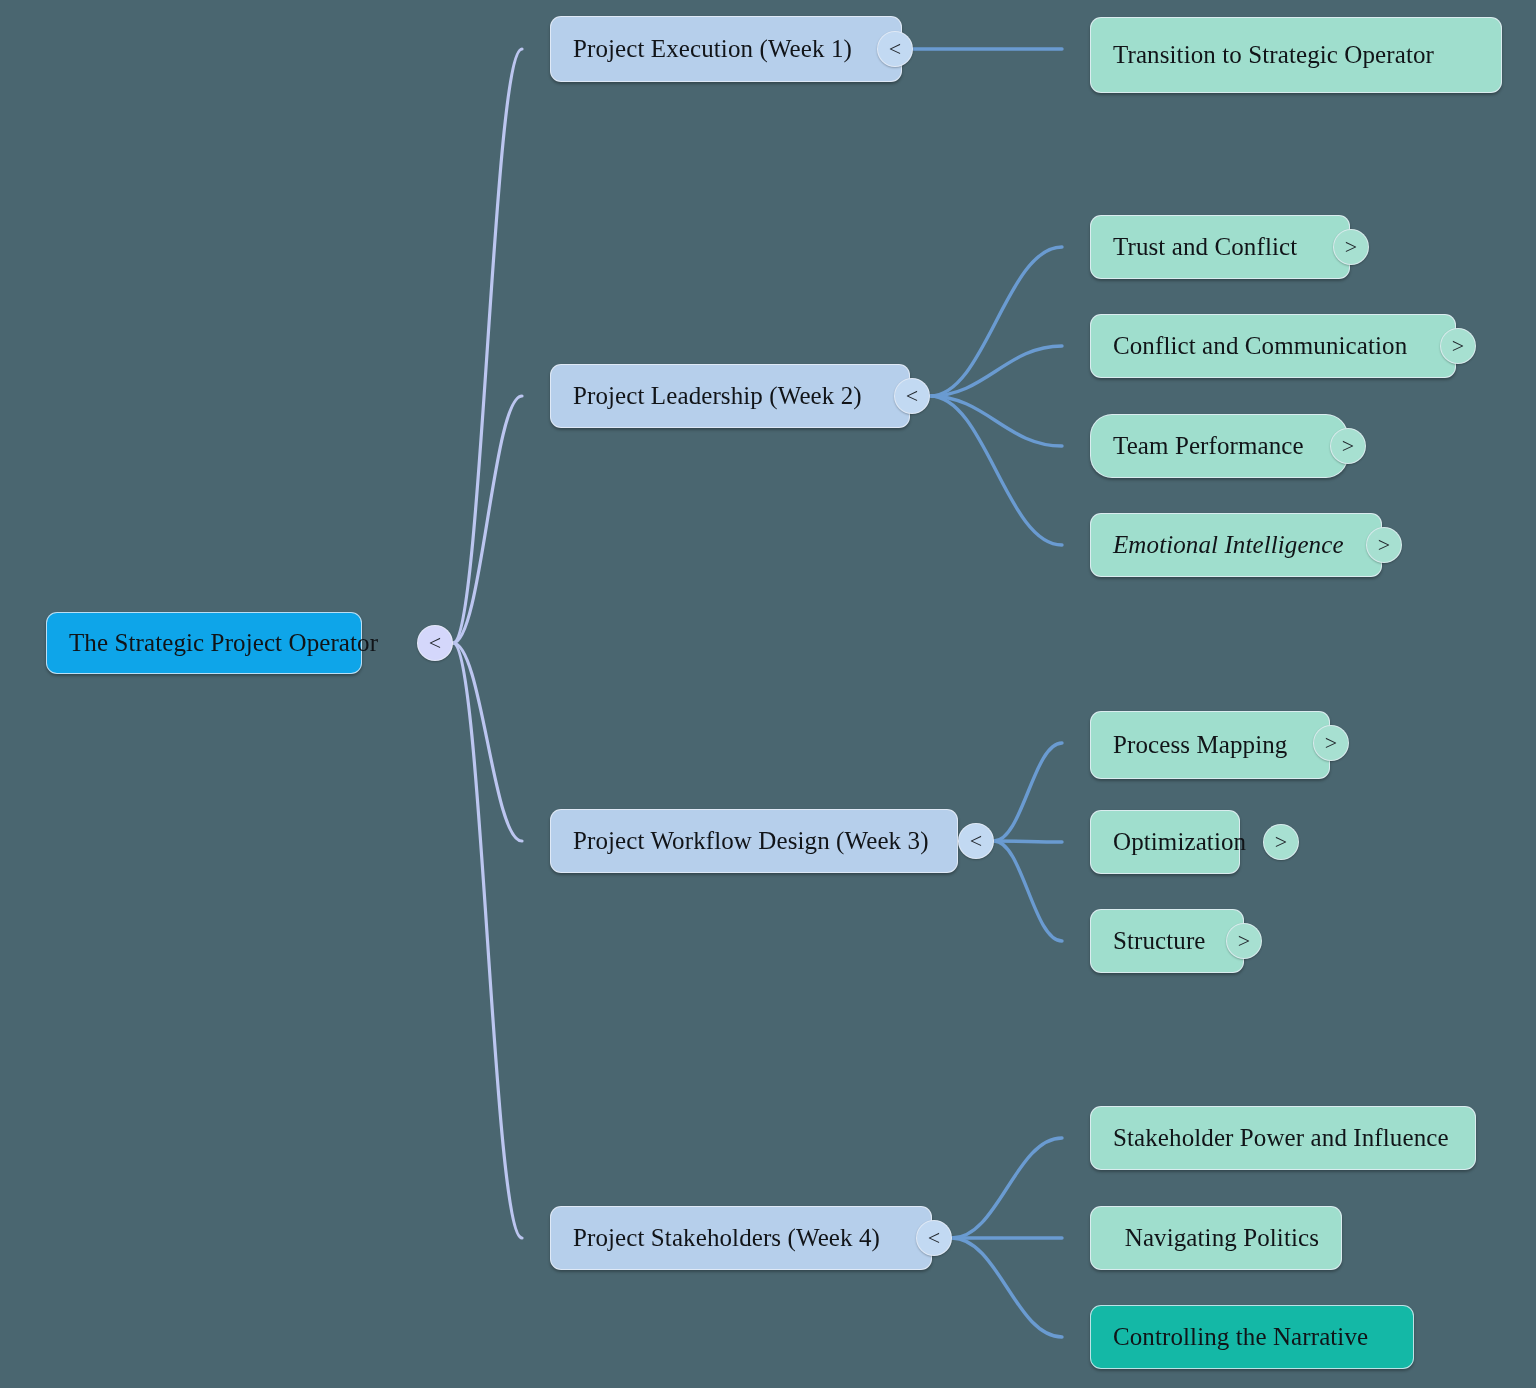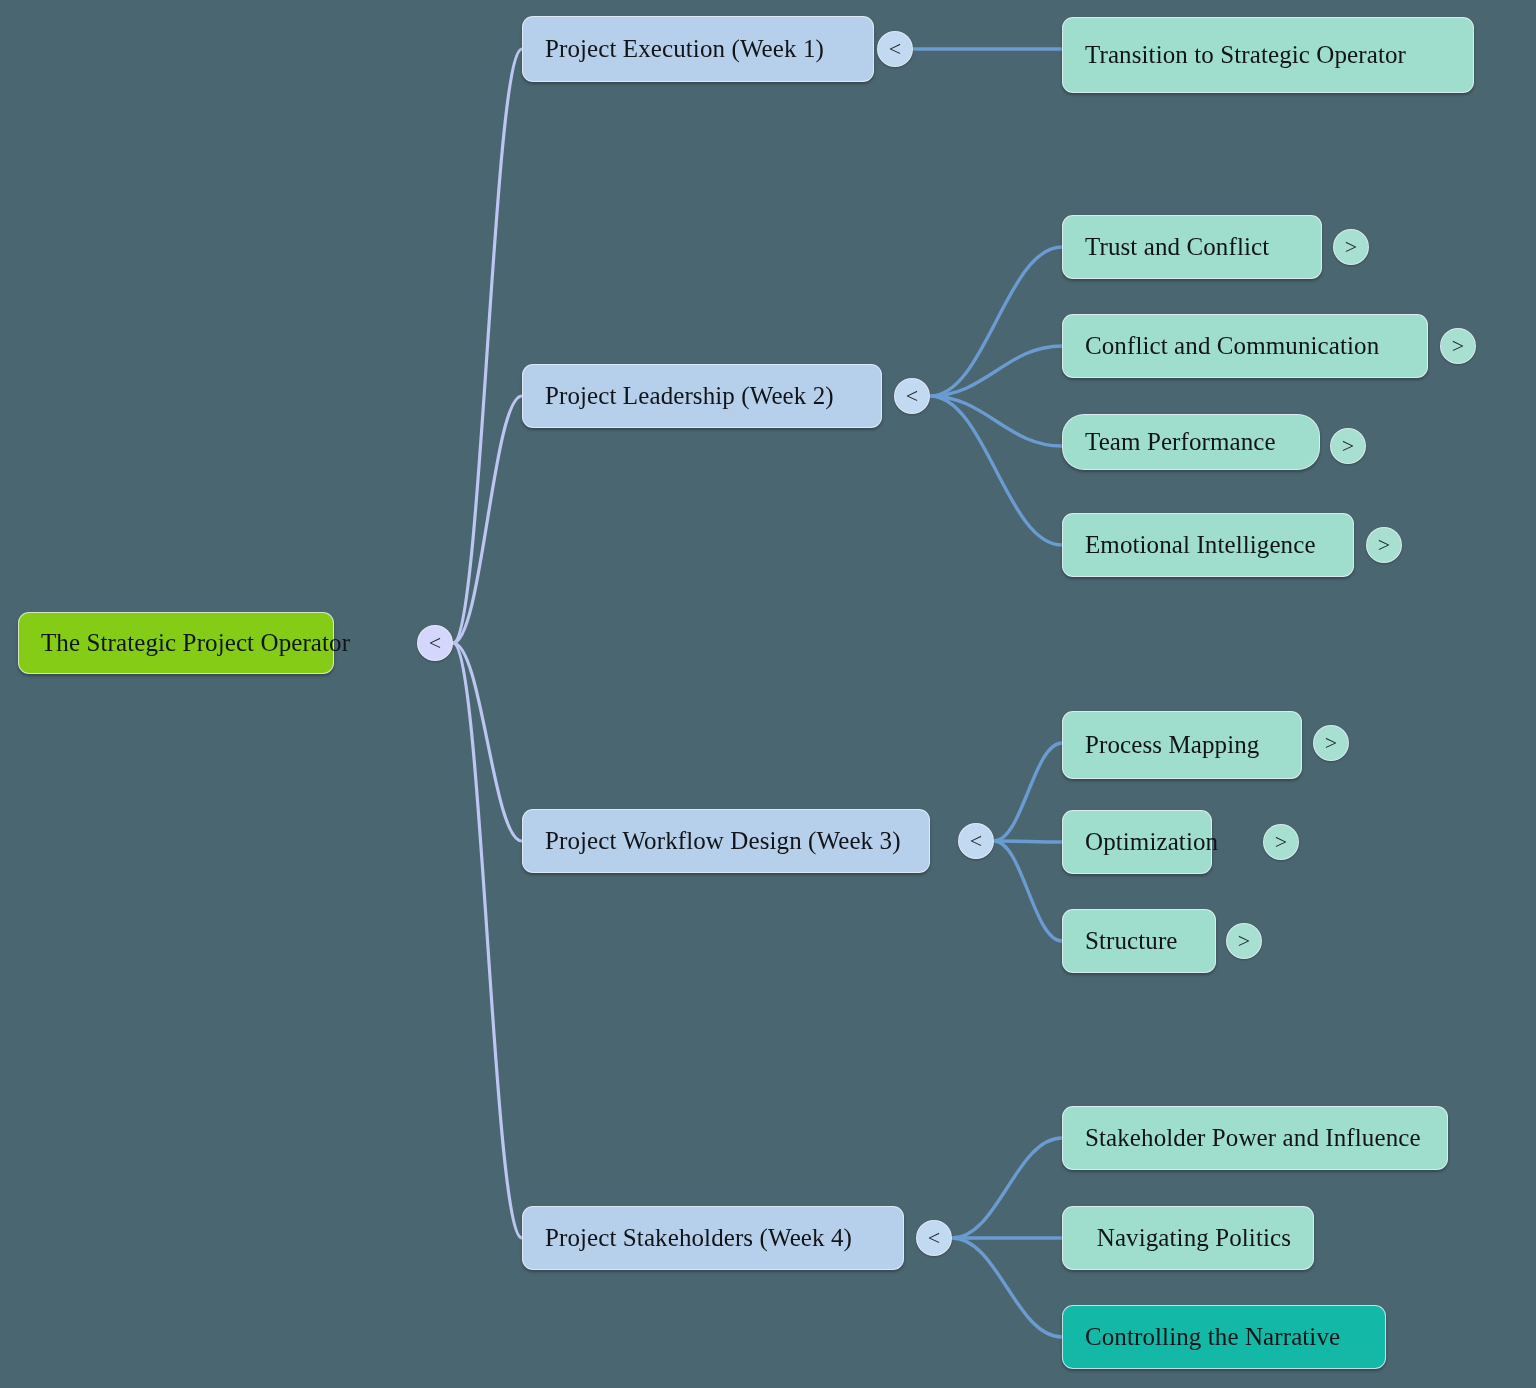--- a/index.html
+++ b/index.html
@@ -29,20 +29,21 @@
     align-items: center;
     border-radius: 11px;
     padding: 0 22px;
     color: #111418;
     font-size: 25px;
     line-height: 1.1;
     letter-spacing: 0.1px;
     white-space: nowrap;
     box-shadow: 0 2px 3px rgba(0,0,0,0.30);
     border: 1.3px solid rgba(235,240,248,0.78);
+    margin-left: 28px;
   }
   .node.root {
     background: #c5c8f7;
   }
   .node.branch {
     background: #b6cfeb;
   }
   .node.leaf {
     background: #9fdecd;
   }
@@ -81,21 +82,21 @@
       <path d="M 930 396 C 985.44 396, 1006.56 446, 1062 446" fill="none" stroke="#6a9bd1" stroke-width="3.4" stroke-linecap="round"></path>
       <path d="M 930 396 C 985.44 396, 1006.56 545, 1062 545" fill="none" stroke="#6a9bd1" stroke-width="3.4" stroke-linecap="round"></path>
       <path d="M 994 841 C 1022.56 841, 1033.44 743, 1062 743" fill="none" stroke="#6a9bd1" stroke-width="3.4" stroke-linecap="round"></path>
       <path d="M 994 841 C 1022.56 841, 1033.44 842, 1062 842" fill="none" stroke="#6a9bd1" stroke-width="3.4" stroke-linecap="round"></path>
       <path d="M 994 841 C 1022.56 841, 1033.44 941, 1062 941" fill="none" stroke="#6a9bd1" stroke-width="3.4" stroke-linecap="round"></path>
       <path d="M 952 1238 C 998.2 1238, 1015.8 1138, 1062 1138" fill="none" stroke="#6a9bd1" stroke-width="3.4" stroke-linecap="round"></path>
       <path d="M 952 1238 C 998.2 1238, 1015.8 1238, 1062 1238" fill="none" stroke="#6a9bd1" stroke-width="3.4" stroke-linecap="round"></path>
       <path d="M 952 1238 C 998.2 1238, 1015.8 1337, 1062 1337" fill="none" stroke="#6a9bd1" stroke-width="3.4" stroke-linecap="round"></path>
     </svg>
   <div id="nodes">
-      <div class="node root" style="left: 18px; top: 612px; width: 316px; height: 62px; background: #84cc16;">
+      <div class="node root" style="left: 18px; top: 612px; width: 316px; height: 62px; background: #0ea5e9;">
         <span>The Strategic Project Operator</span>
       </div>
       <div class="toggle root-t" style="left: 417px; top: 625px;">&lt;</div>
       <div class="node branch" style="left: 522px; top: 16px; width: 352px; height: 66px; background: rgb(182, 207, 235);">
         <span>Project Execution (Week 1)</span>
       </div>
       <div class="toggle branch-t" style="left: 877px; top: 31px;">&lt;</div>
       <div class="node leaf" style="left: 1062px; top: 17px; width: 412px; height: 76px; background: rgb(159, 222, 205);">
         <span>Transition to Strategic Operator</span>
       </div>
@@ -104,25 +105,25 @@
       </div>
       <div class="toggle branch-t" style="left: 894px; top: 378px;">&lt;</div>
       <div class="node leaf" style="left: 1062px; top: 215px; width: 260px; height: 64px; background: rgb(159, 222, 205);">
         <span>Trust and Conflict</span>
       </div>
       <div class="toggle leaf-t" style="left: 1333px; top: 229px;">&gt;</div>
       <div class="node leaf" style="left: 1062px; top: 314px; width: 366px; height: 64px; background: rgb(159, 222, 205);">
         <span>Conflict and Communication</span>
       </div>
       <div class="toggle leaf-t" style="left: 1440px; top: 328px;">&gt;</div>
-      <div class="node leaf" style="left: 1062px; top: 414px; width: 258px; height: 56px; background: rgb(159, 222, 205); border-radius: 22px;">
+      <div class="node leaf" style="left: 1062px; top: 414px; width: 258px; height: 64px; background: rgb(159, 222, 205); border-radius: 22px;">
         <span>Team Performance</span>
       </div>
       <div class="toggle leaf-t" style="left: 1330px; top: 428px;">&gt;</div>
-      <div class="node leaf" style="left: 1062px; top: 513px; width: 292px; height: 64px; background: rgb(159, 222, 205);">
+      <div class="node leaf" style="left: 1062px; top: 513px; width: 292px; height: 64px; background: rgb(159, 222, 205); font-style: italic;">
         <span>Emotional Intelligence</span>
       </div>
       <div class="toggle leaf-t" style="left: 1366px; top: 527px;">&gt;</div>
       <div class="node branch" style="left: 522px; top: 809px; width: 408px; height: 64px; background: rgb(182, 207, 235); align-items: center;">
         <span>Project Workflow Design (Week 3)</span>
       </div>
       <div class="toggle branch-t" style="left: 958px; top: 823px;">&lt;</div>
       <div class="node leaf" style="left: 1062px; top: 711px; width: 240px; height: 68px; background: rgb(159, 222, 205);">
         <span>Process Mapping</span>
       </div>

